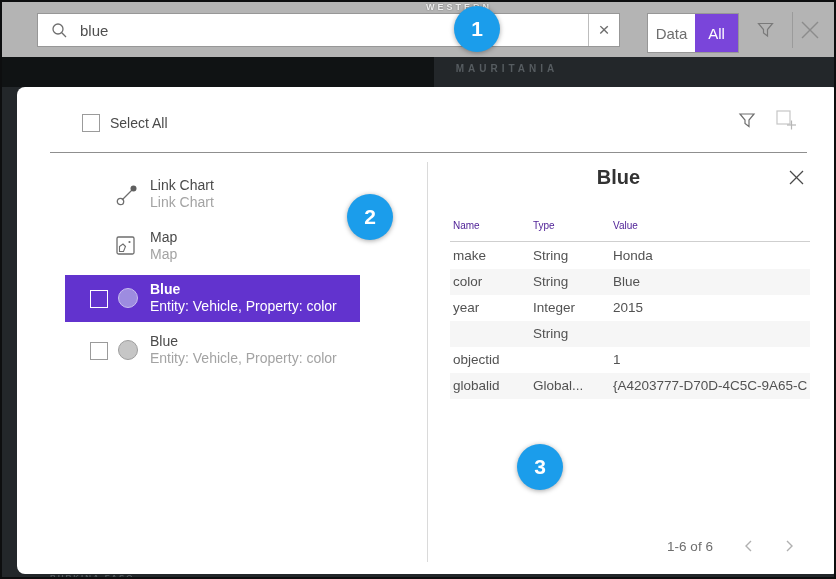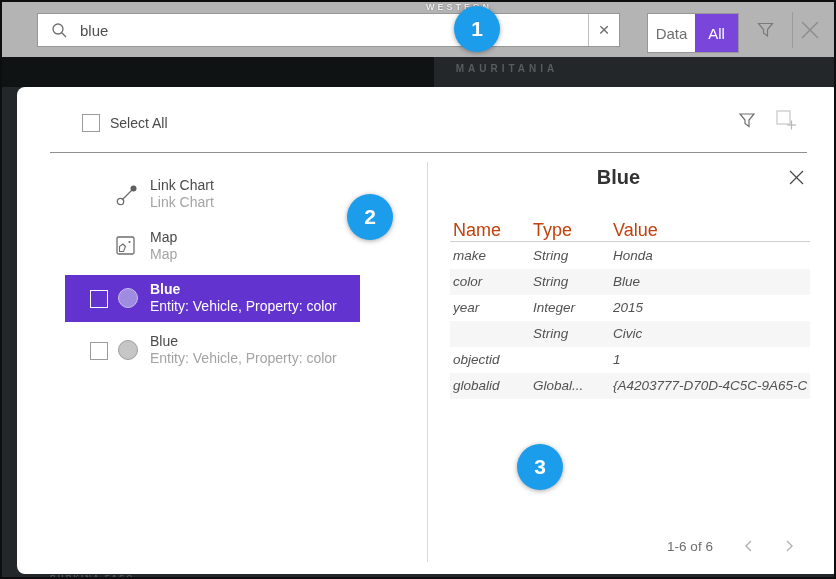--- a/index.html
+++ b/index.html
@@ -47,27 +47,27 @@
   .li-4 .li-circle{background:#c6c6c6;border:1px solid #9e9e9e;box-sizing:border-box;}
   .li-text{position:absolute;left:85px;top:6px;line-height:17px;}
   .li-title{font-size:14px;color:#4a4a4a;}
   .li-sub{font-size:14px;color:#a3a3a3;}
   .li-3 .li-title{color:#fff;font-weight:bold;}
   .li-3 .li-sub{color:#fff;}
 
   
   .dt-title{position:absolute;left:410px;top:79px;width:383px;text-align:center;font-size:20px;font-weight:600;color:#333;}
   .dt-close{position:absolute;left:771px;top:82px;cursor:pointer;}
-  .dt-h{position:absolute;top:133px;font-size:18px;color:#c2410c;}
+  .dt-h{position:absolute;top:133px;font-size:10px;color:#4c1d95;}
   .dt-h-name{left:436px;}.dt-h-type{left:516px;}.dt-h-value{left:596px;}
   .dt-underline{position:absolute;left:433px;top:154px;width:360px;height:1px;background:#cfcfcf;}
   .dt-row{position:absolute;left:433px;width:360px;height:26px;font-size:13.5px;color:#525252;}
   .dt-row.even{background:#f6f6f6;}
   .r0{top:156px;}.r1{top:182px;}.r2{top:208px;}.r3{top:234px;}.r4{top:260px;}.r5{top:286px;}
-  .dt-cell{position:absolute;top:0;line-height:26px;white-space:nowrap;font-style:italic;}
+  .dt-cell{position:absolute;top:0;line-height:26px;white-space:nowrap;}
   .c-name{left:3px;width:76px;overflow:hidden;}
   .c-type{left:83px;width:76px;overflow:hidden;}
   .c-value{left:163px;width:195px;overflow:hidden;}
 
   
   .pg-range{position:absolute;left:628px;top:452px;width:90px;text-align:center;font-size:13.5px;color:#6e6e6e;}
   .pg-prev{position:absolute;left:725px;top:452px;cursor:pointer;}
   .pg-next{position:absolute;left:765px;top:452px;cursor:pointer;}
 
   
@@ -210,21 +210,20 @@
       <span class="dt-cell c-type">String</span>
       <span class="dt-cell c-value">Blue</span>
     </div>
     <div class="dt-row r2">
       <span class="dt-cell c-type">Integer</span>
       <span class="dt-cell c-name">year</span>
       <span class="dt-cell c-value">2015</span>
     </div>
     <div class="dt-row r3 even">
       <span class="dt-cell c-type">String</span>
-      <span class="dt-cell c-value">Civic</span>
     </div>
     <div class="dt-row r4">
       <span class="dt-cell c-name">objectid</span>
       <span class="dt-cell c-value">1</span>
     </div>
     <div class="dt-row r5 even">
       <span class="dt-cell c-name">globalid</span>
       <span class="dt-cell c-type">Global...</span>
       <span class="dt-cell c-value">{A4203777-D70D-4C5C-9A65-C...</span>
     </div>

